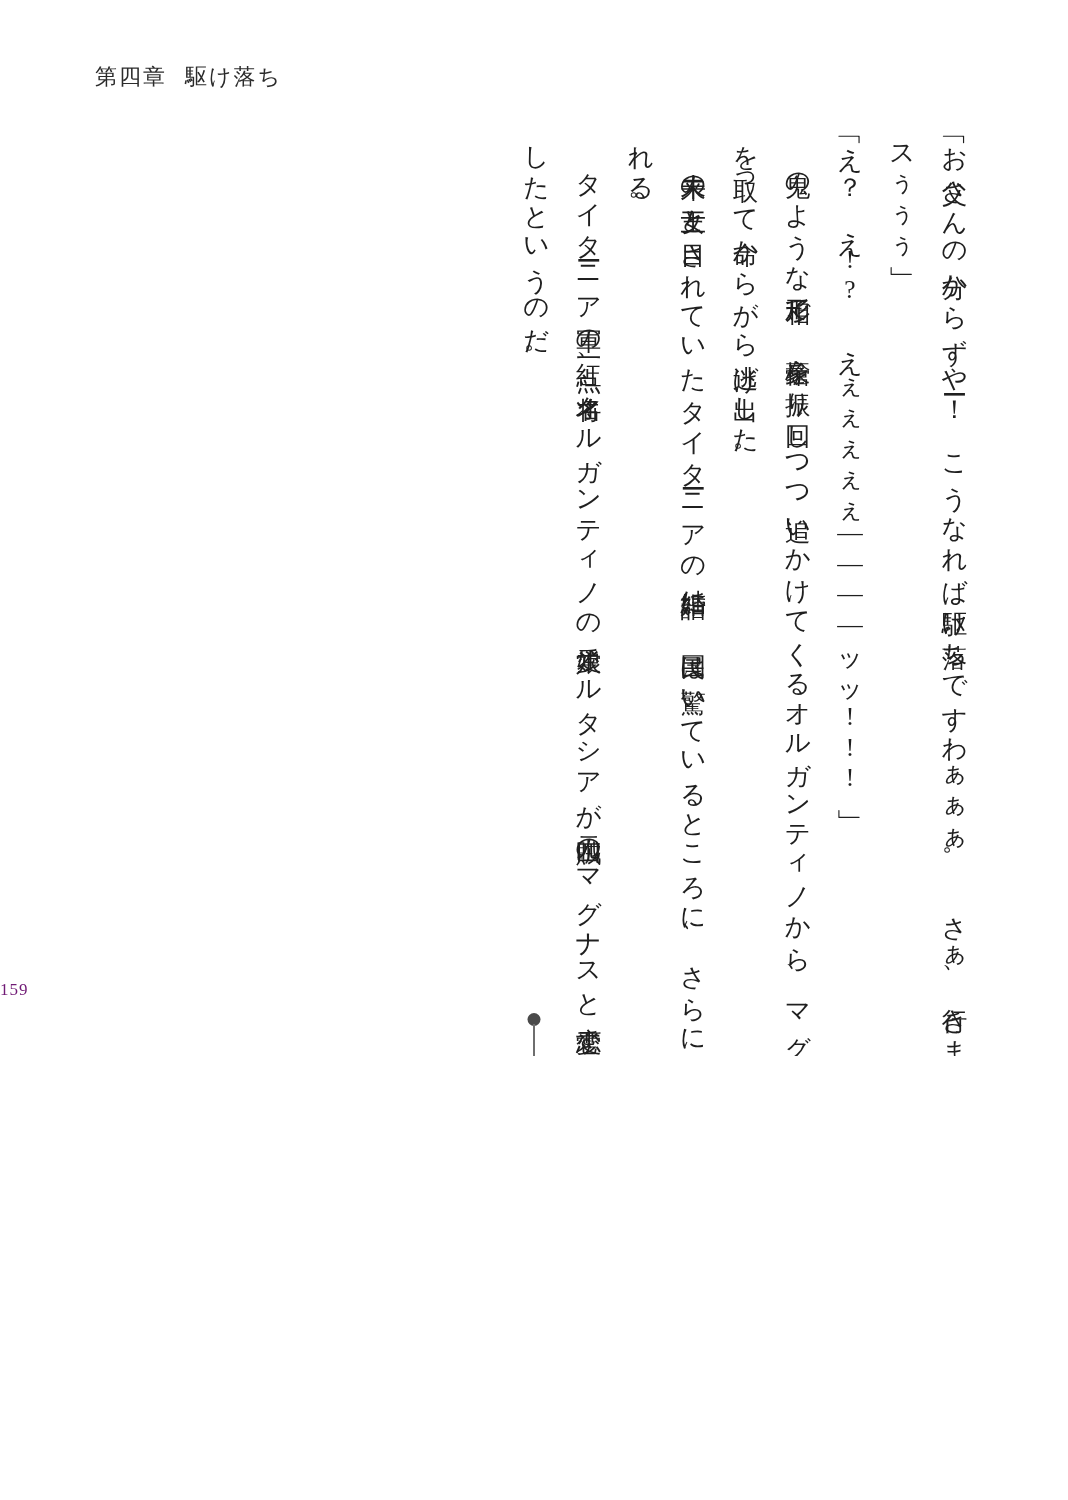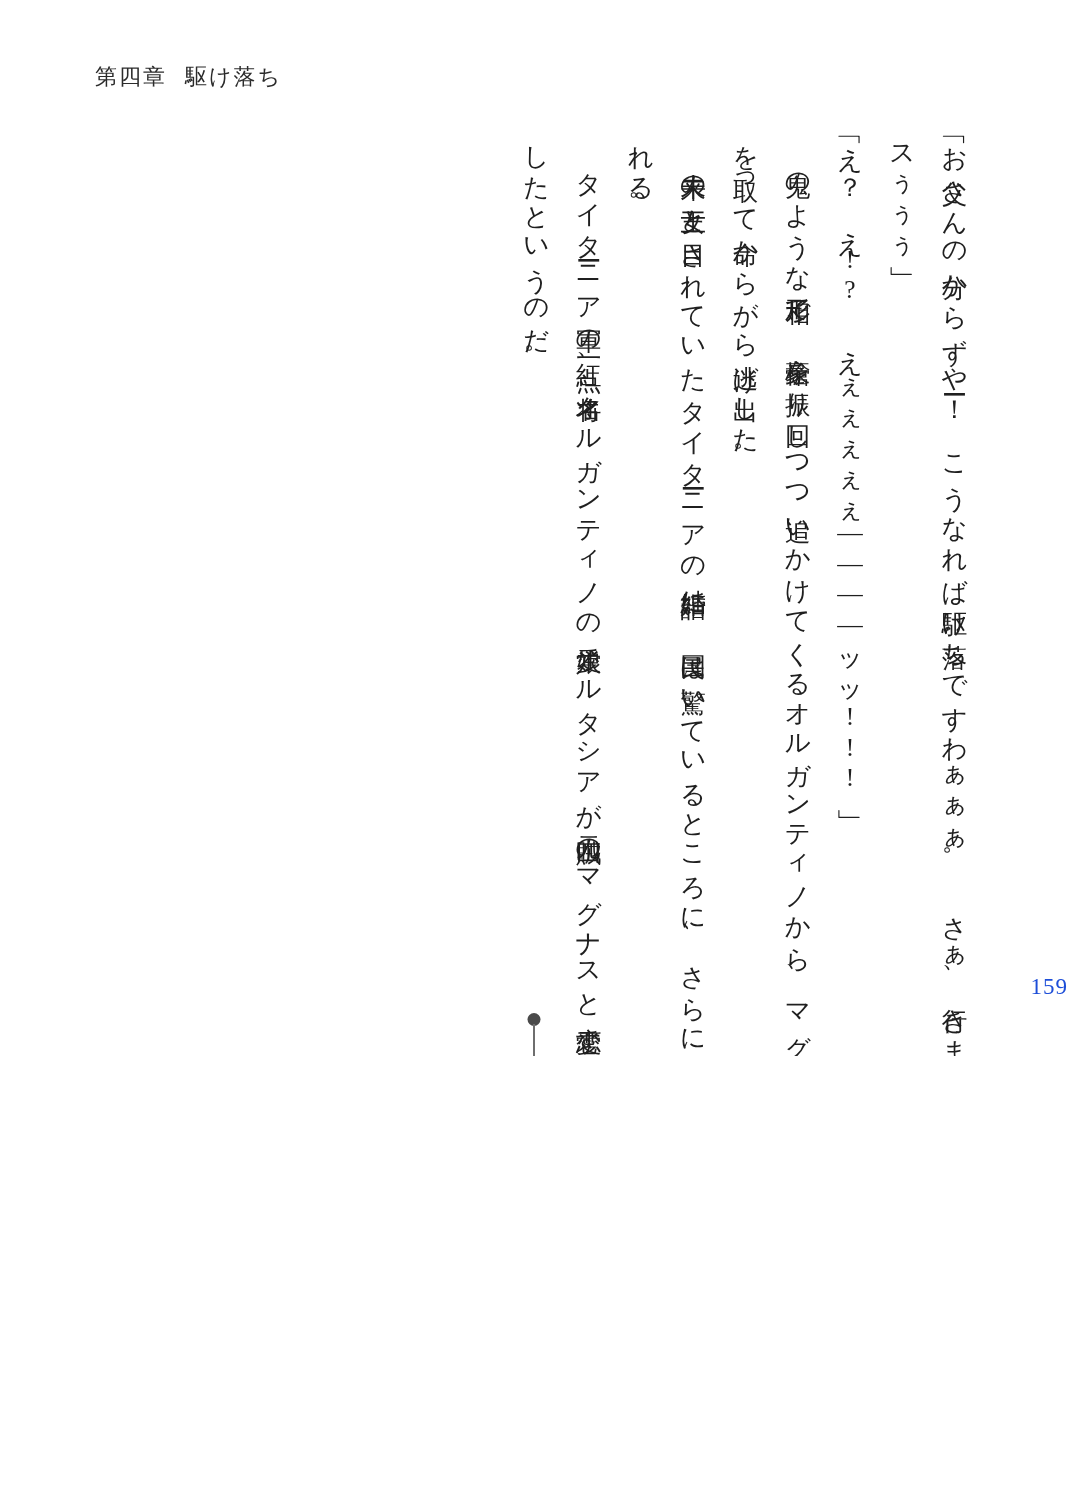--- a/index.html
+++ b/index.html
@@ -54,24 +54,24 @@
   .body-text p.indent {
     text-indent: 1em;
   }
 
   
   .folio {
     position: absolute;
     left: 0;
     right: 0;
     bottom: 56px;
-    text-align: right;
-    font-size: 23px;
+    text-align: left;
+    font-size: 17px;
     letter-spacing: 1px;
-    color: #1d4ed8;
+    color: #701a75;
   }
   .ornament {
     position: absolute;
     left: 0;
     right: 0;
     bottom: 0;
     height: 48px;
   }
   .ornament .dot {
     position: absolute;

